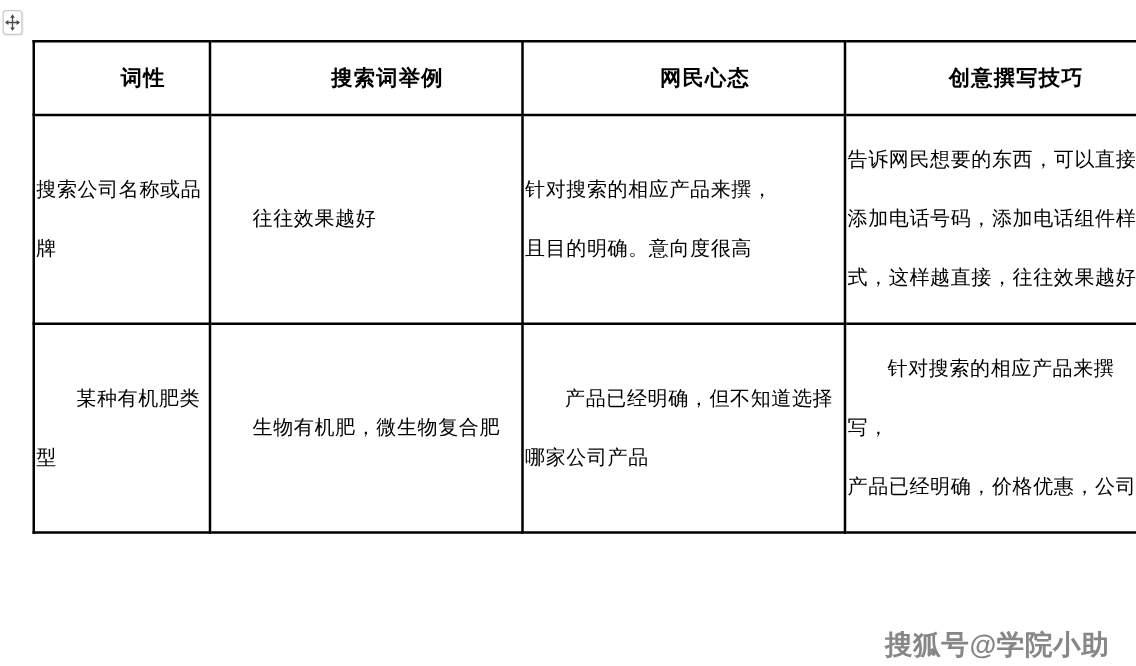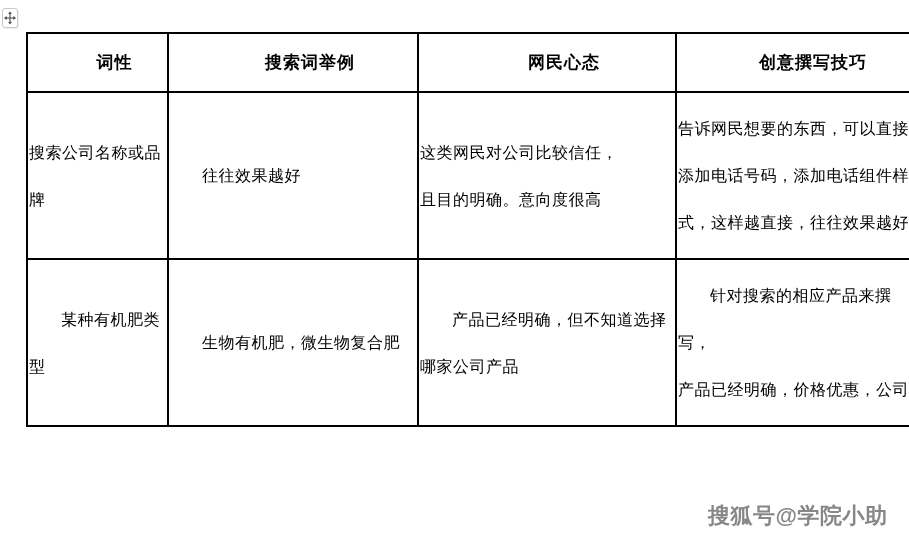--- a/index.html
+++ b/index.html
@@ -113,21 +113,21 @@
 
   <tr class="row-1">
     <td>
       <div class="line">搜索公司名称或品</div>
       <div class="line">牌</div>
     </td>
     <td>
       <div class="line ind">往往效果越好</div>
     </td>
     <td>
-      <div class="line">这类网民对公司比较信任，</div>
+      <div class="line">针对搜索的相应产品来撰，</div>
       <div class="line">且目的明确。意向度很高</div>
     </td>
     <td>
       <div class="line">告诉网民想要的东西，可以直接</div>
       <div class="line">添加电话号码，添加电话组件样</div>
       <div class="line">式，这样越直接，往往效果越好</div>
     </td>
   </tr>
 
 

